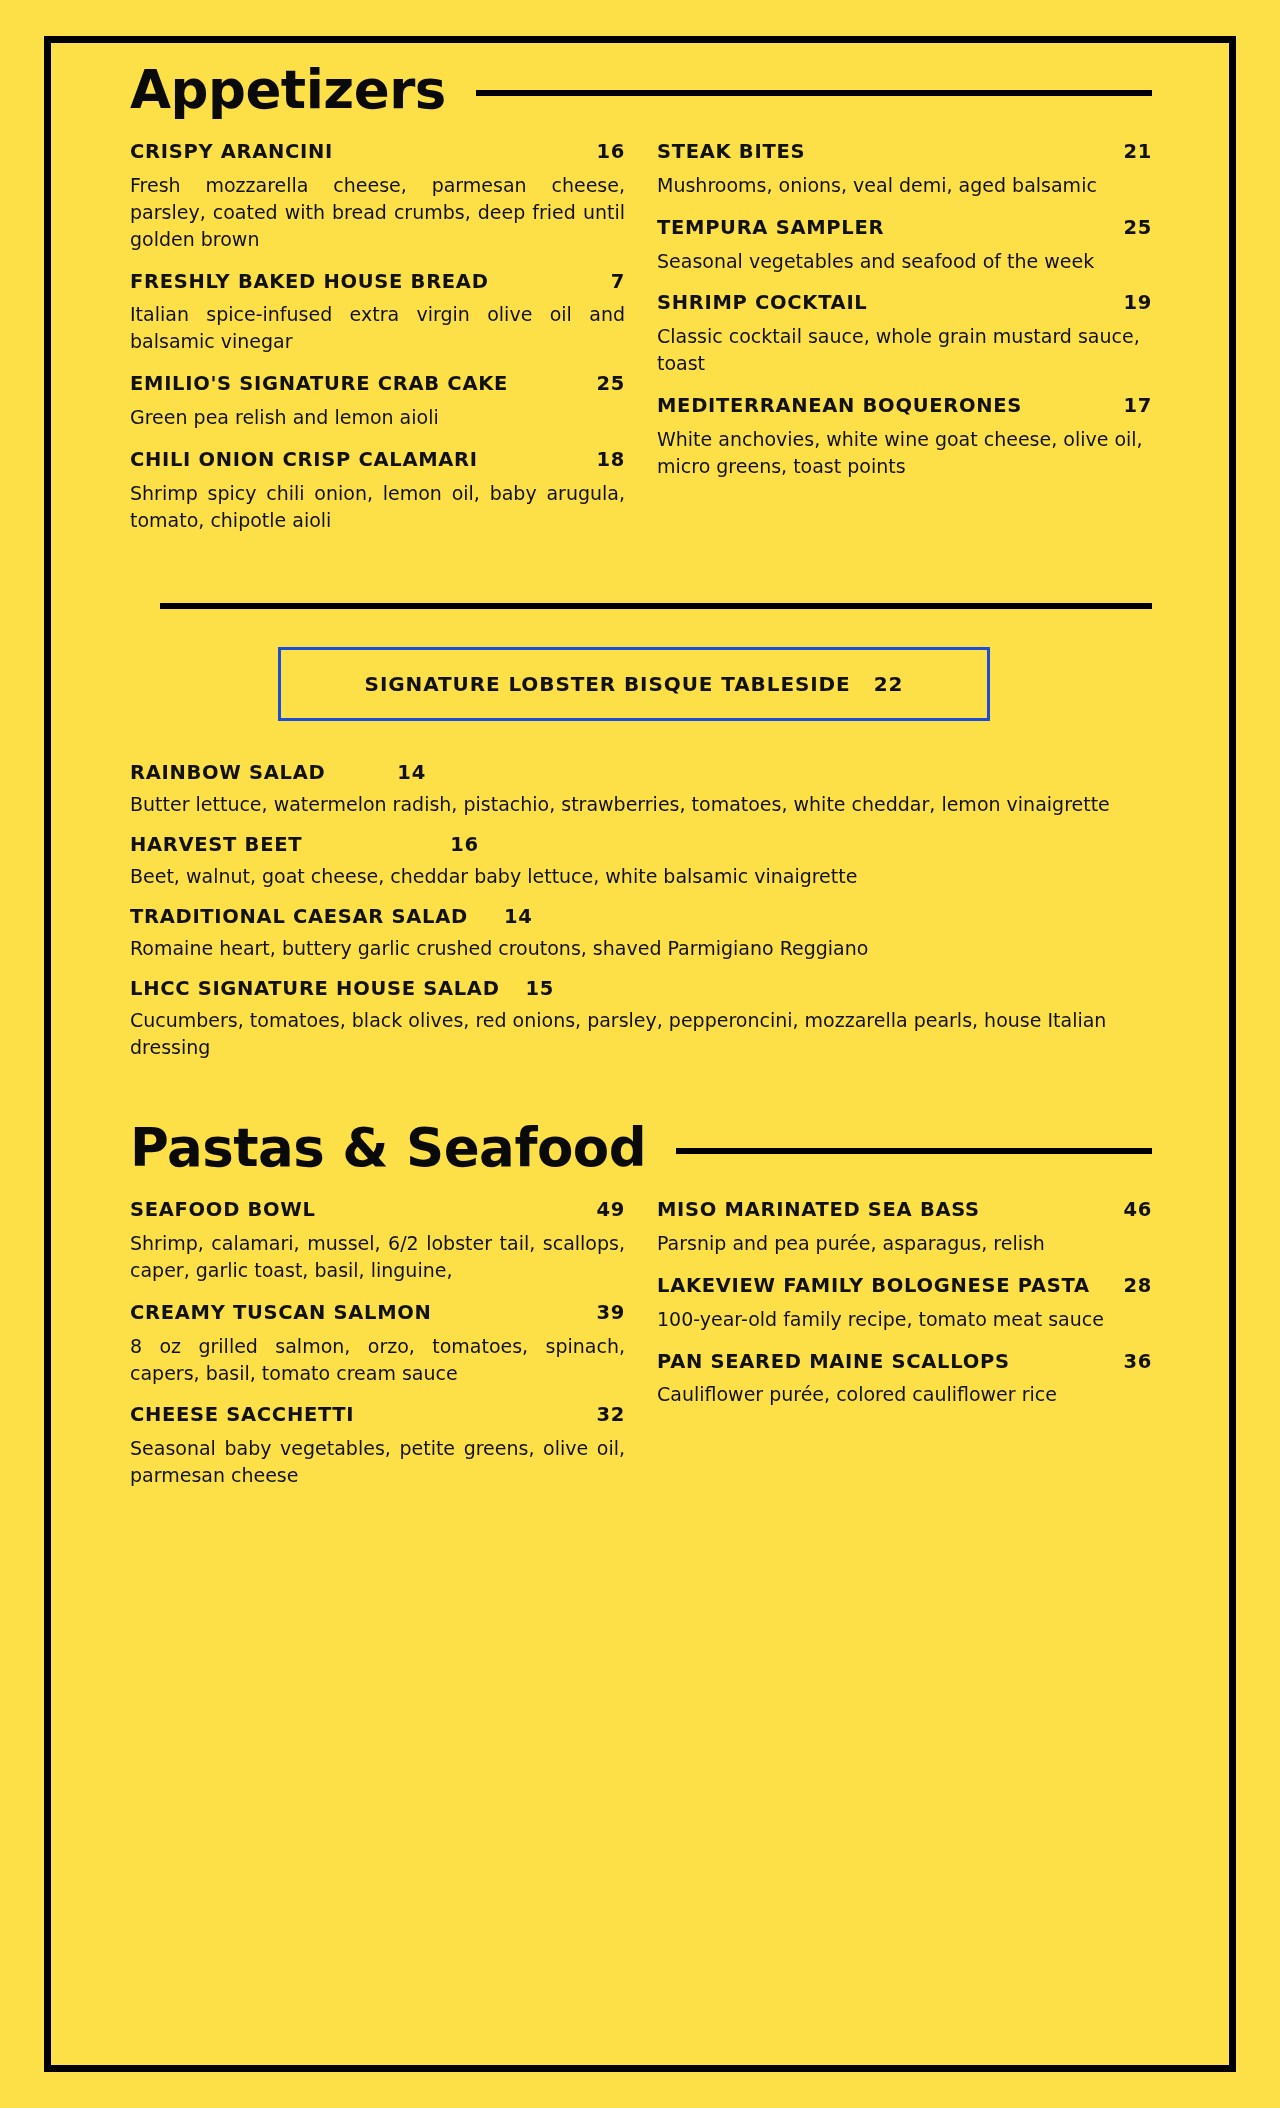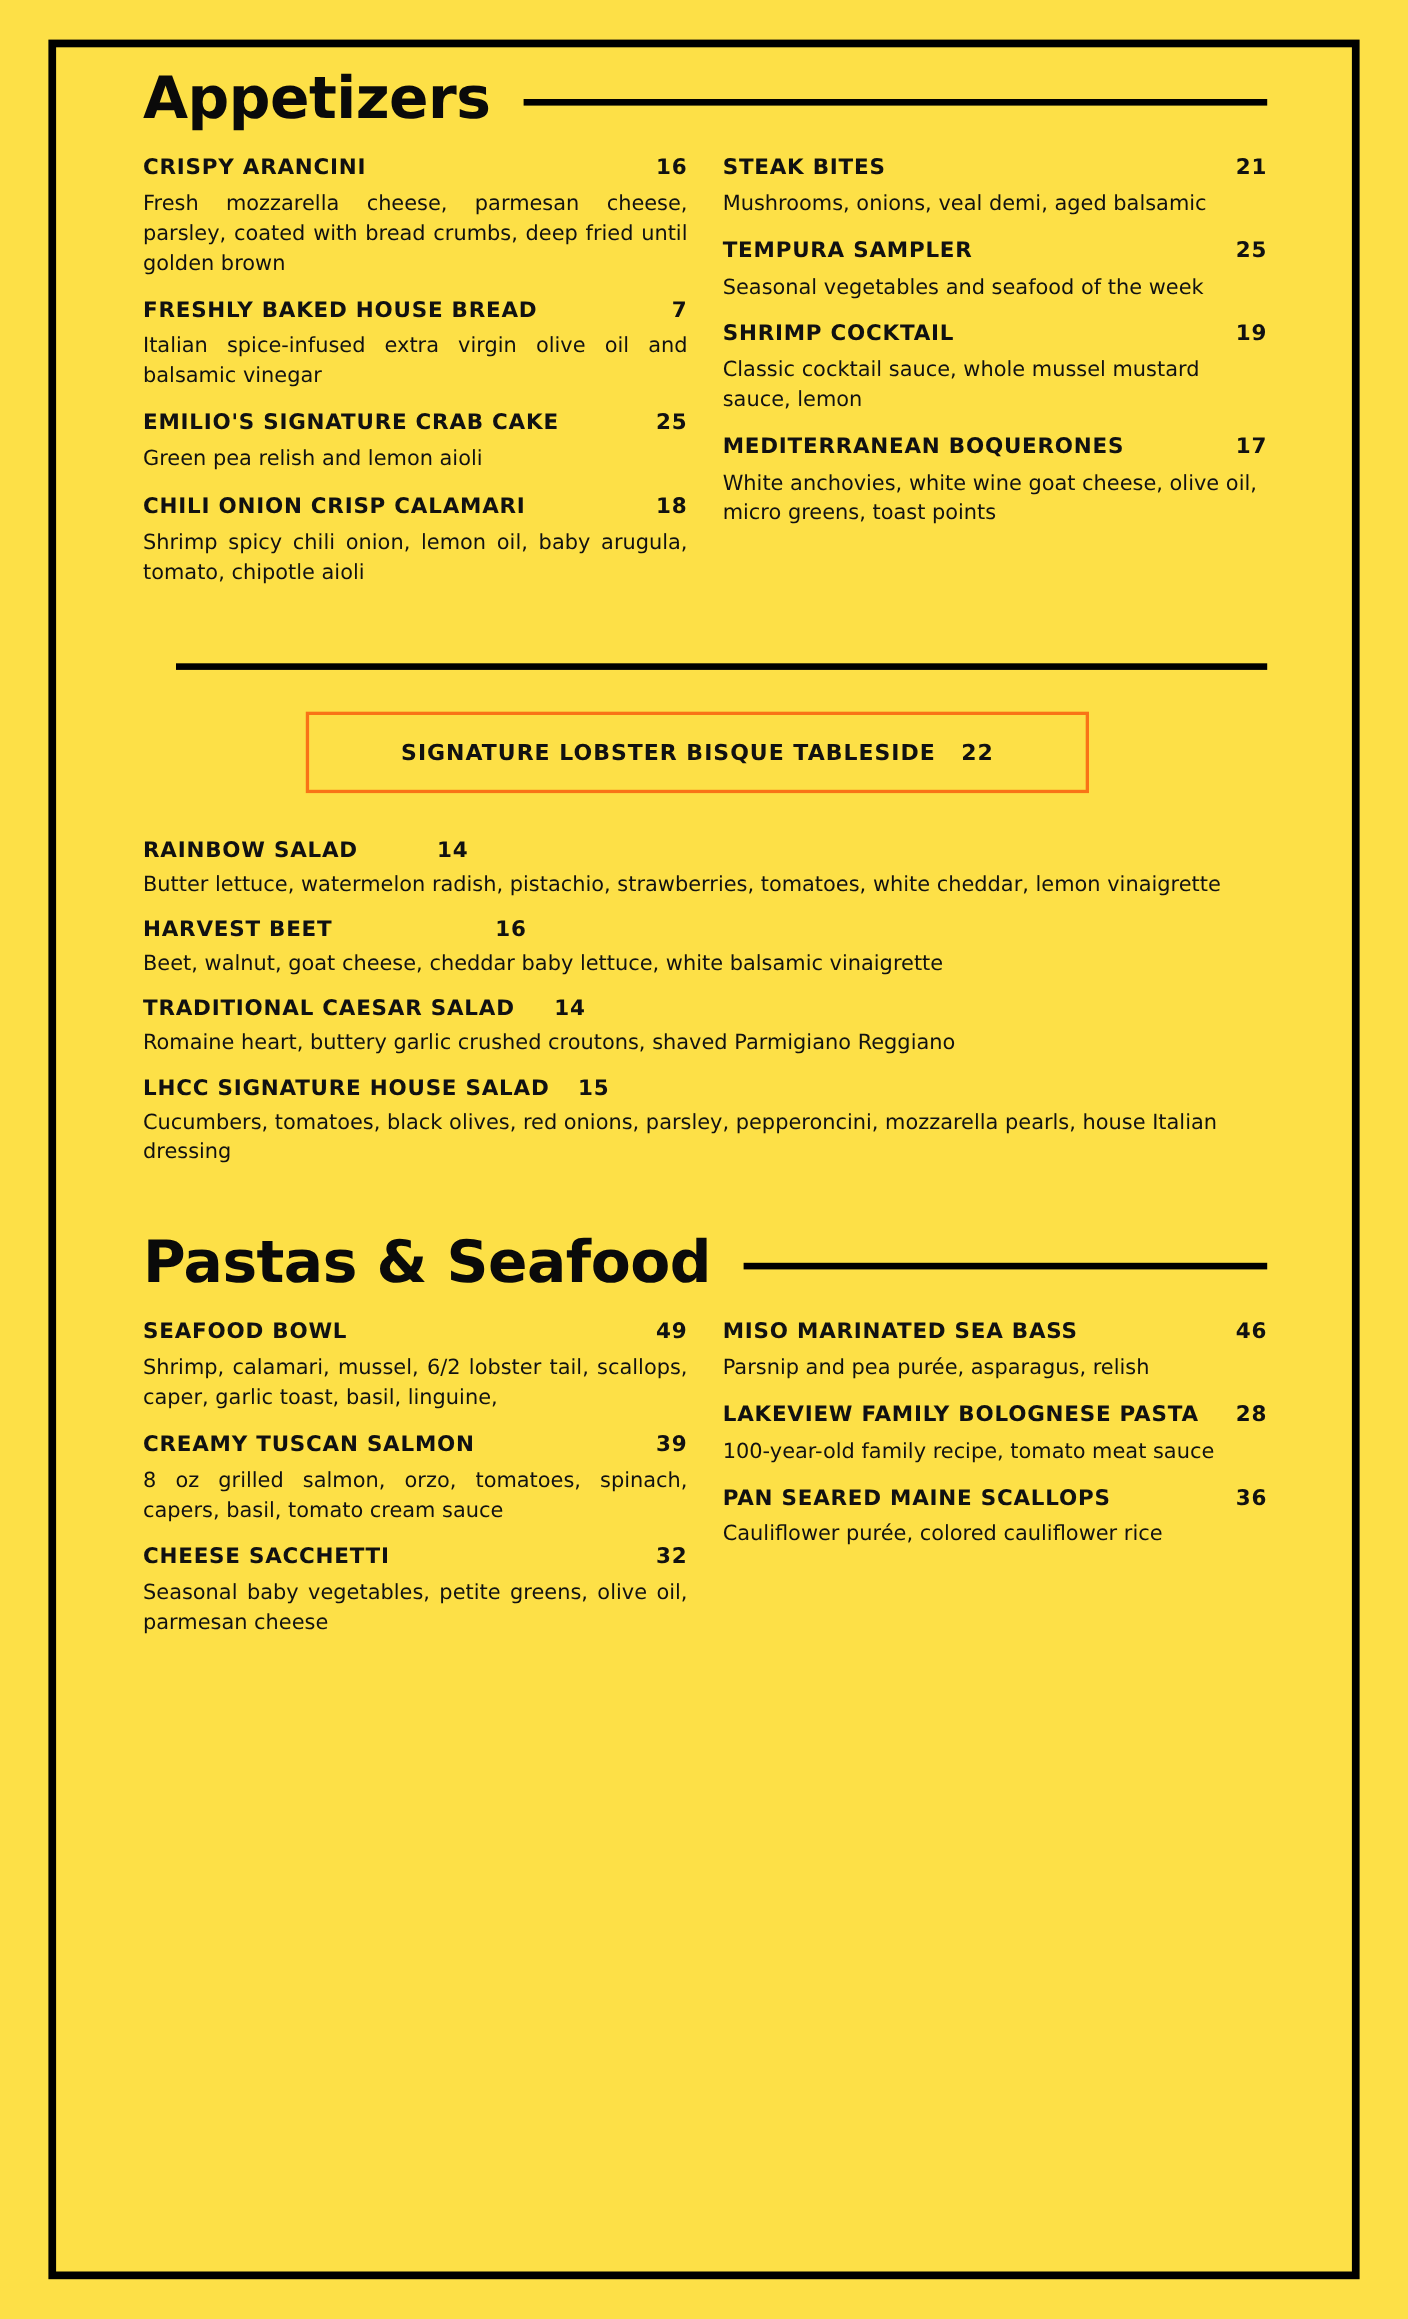--- a/index.html
+++ b/index.html
@@ -119,21 +119,21 @@
   .wide-name { flex: 0 0 auto; }
   .wide-price { margin-left: 72px; }
   .wide-desc {
     font-size: 19px;
     line-height: 1.42;
     margin-top: 7px;
   }
 
   
   .feature-box {
-    border: 3px solid #f97316;
+    border: 3px solid #1d4ed8;
     box-sizing: border-box;
     width: 712px;
     margin: 38px auto 40px 148px;
     padding: 22px 10px;
     text-align: center;
   }
   .feature-text {
     font-weight: bold;
     font-size: 20px;
     letter-spacing: 0.9px;
@@ -209,21 +209,21 @@
             <span class="item-price">25</span>
           </div>
           <div class="item-desc nojust">Seasonal vegetables and seafood of the week</div>
         </div>
 
         <div class="item">
           <div class="item-head">
             <span class="item-name">Shrimp Cocktail</span>
             <span class="item-price">19</span>
           </div>
-          <div class="item-desc nojust">Classic cocktail sauce, whole mussel mustard sauce, lemon</div>
+          <div class="item-desc nojust">Classic cocktail sauce, whole grain mustard sauce, toast</div>
         </div>
 
         <div class="item">
           <div class="item-head">
             <span class="item-name">Mediterranean Boquerones</span>
             <span class="item-price">17</span>
           </div>
           <div class="item-desc nojust">White anchovies, white wine goat cheese, olive oil, micro greens, toast points</div>
         </div>
 

